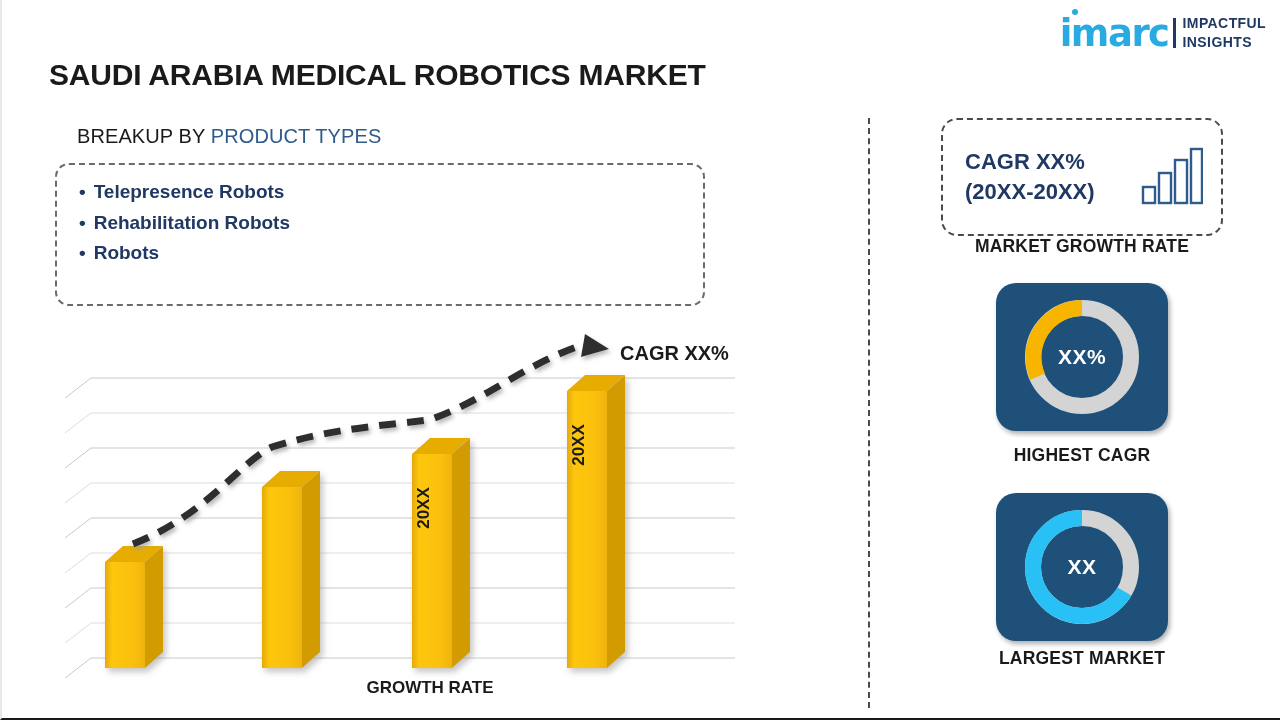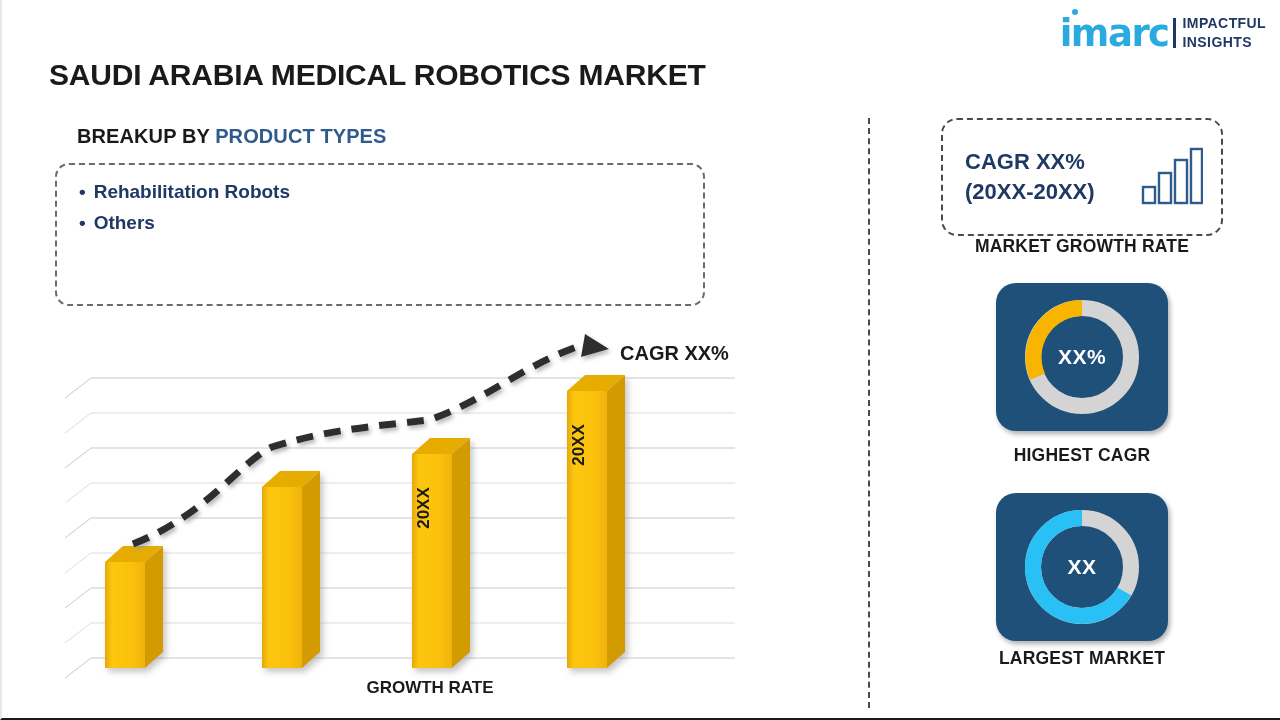--- a/index.html
+++ b/index.html
@@ -66,21 +66,21 @@
     color: #1a1a1a;
     letter-spacing: -0.2px;
     white-space: nowrap;
   }
 
   
   #breakup-heading {
     position: absolute;
     left: 75px; top: 125px;
     font-size: 20px;
-    font-weight: bold;
+    font-weight: normal;
     letter-spacing: 0.1px;
     color: #1a1a1a;
     white-space: nowrap;
   }
   #breakup-heading .accent { color: #2E5A8C; }
 
   
   #types-box {
     position: absolute;
     left: 53px; top: 163px;
@@ -228,22 +228,23 @@
   </div>
 
   <div id="page-title">SAUDI ARABIA MEDICAL ROBOTICS MARKET</div>
 
   <div id="breakup-heading">
     <span>BREAKUP BY </span><span class="accent">PRODUCT TYPES</span>
   </div>
 
   <div id="types-box">
     <ul id="types-list">
+      <li>Telepresence Robots</li>
       <li>Rehabilitation Robots</li>
-      <li>Others</li>
+      <li>Robots</li>
     </ul>
   </div>
 
   <div id="chart">
     <svg id="chart-svg" width="700" height="360" viewBox="0 0 700 360">
       <defs>
         <linearGradient id="barFront" x1="0" y1="0" x2="1" y2="0">
           <stop offset="0%" stop-color="#E5A806"></stop>
           <stop offset="18%" stop-color="#FDC70C"></stop>
           <stop offset="70%" stop-color="#FAC008"></stop>

